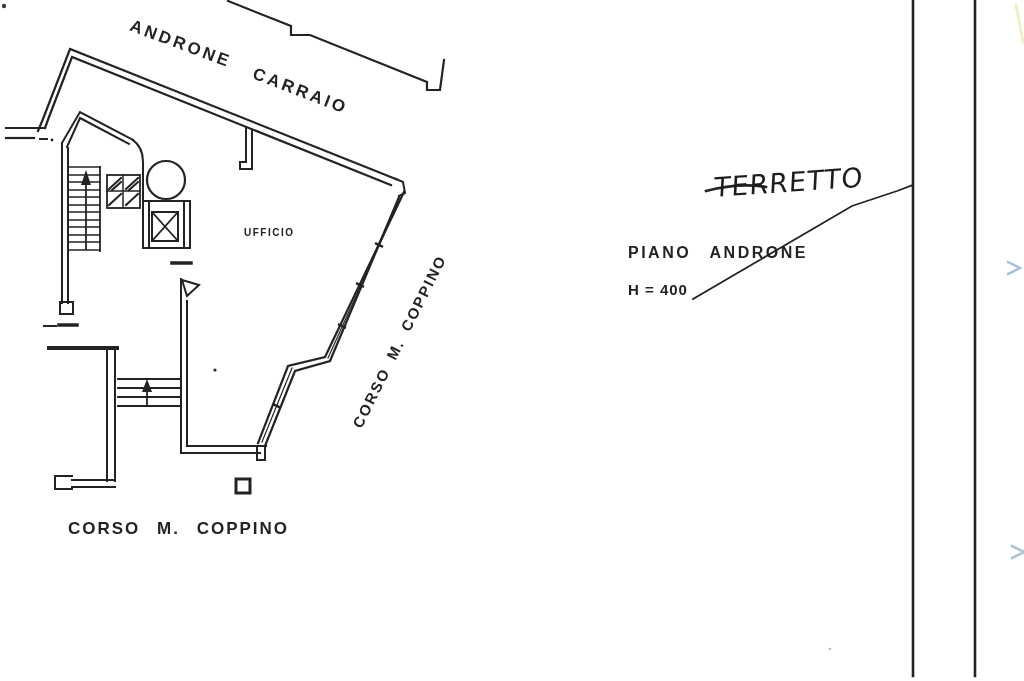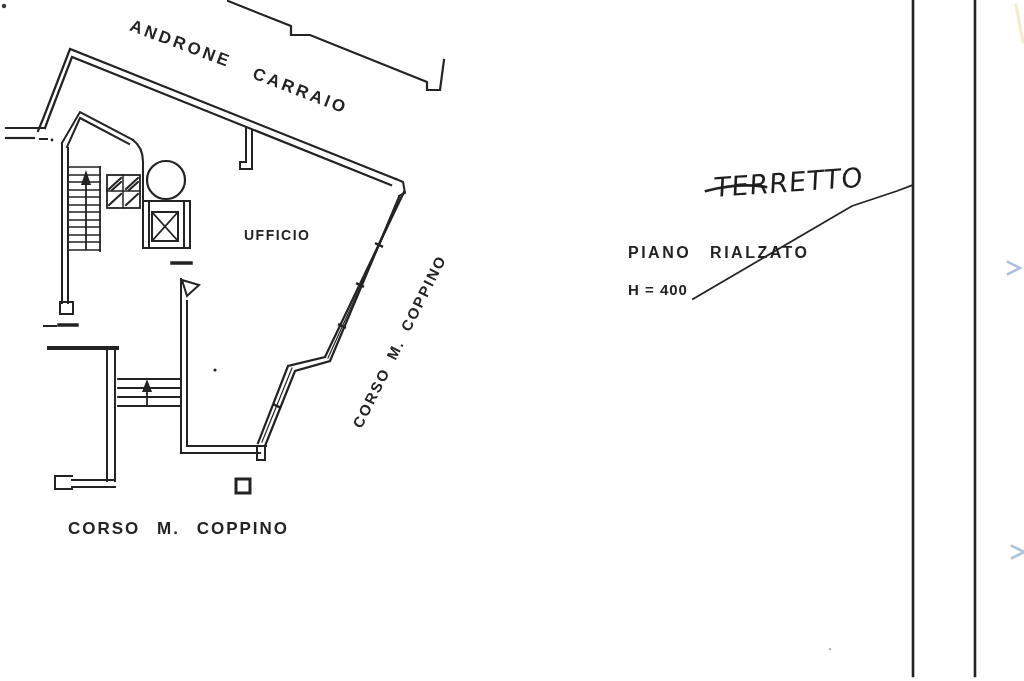--- a/index.html
+++ b/index.html
@@ -9,21 +9,21 @@
   }
   #plan-svg{position:absolute;left:0;top:0;width:1024px;height:681px;}
   .lbl{
     position:absolute;font-family:"Liberation Sans",sans-serif;font-weight:700;
     color:#232323;white-space:nowrap;-webkit-font-smoothing:antialiased;
   }
   .lbl-androne{left:134px;top:16px;font-size:17px;letter-spacing:3px;
     transform:rotate(20.5deg);transform-origin:0 0;}
   .lbl-carraio{left:257px;top:64px;font-size:17px;letter-spacing:3px;
     transform:rotate(21deg);transform-origin:0 0;}
-  .lbl-ufficio{left:244px;top:227px;font-size:14px;letter-spacing:1.5px;}
+  .lbl-ufficio{left:244px;top:227px;font-size:10px;letter-spacing:1.5px;}
   .lbl-corso-diag{left:349px;top:423px;font-size:15px;letter-spacing:2px;
     word-spacing:5px;transform:rotate(-63.5deg);transform-origin:0 0;}
   .lbl-corso-bottom{left:68px;top:519px;font-size:17px;letter-spacing:2px;word-spacing:10px;}
   .lbl-piano{left:628px;top:244px;font-size:16px;letter-spacing:2.5px;word-spacing:12px;}
   .lbl-h{left:628px;top:281px;font-size:15px;letter-spacing:1px;}
   .lbl-hand{
     left:714px;top:172px;font-family:"DejaVu Sans",sans-serif;font-weight:400;
     font-size:27px;letter-spacing:1px;color:#1d1d1d;
     transform:rotate(-4deg) skewX(-7deg);transform-origin:0 50%;
   }
@@ -139,17 +139,17 @@
       <circle cx="4" cy="6" r="2.2" fill="#3a3a3a" stroke="none"></circle>
       <circle cx="830" cy="649" r="1.3" fill="#8a8a8a" stroke="none" opacity="0.6"></circle>
     </g>
   </svg>
 
   <div class="lbl lbl-androne">ANDRONE</div>
   <div class="lbl lbl-carraio">CARRAIO</div>
   <div class="lbl lbl-ufficio">UFFICIO</div>
   <div class="lbl lbl-corso-diag">CORSO M. COPPINO</div>
   <div class="lbl lbl-corso-bottom">CORSO M. COPPINO</div>
-  <div class="lbl lbl-piano">PIANO RIALZATO</div>
+  <div class="lbl lbl-piano">PIANO ANDRONE</div>
   <div class="lbl lbl-h">H = 400</div>
   <div class="lbl lbl-hand">TERRETTO</div>
 
 </div>
 
 </body></html>

